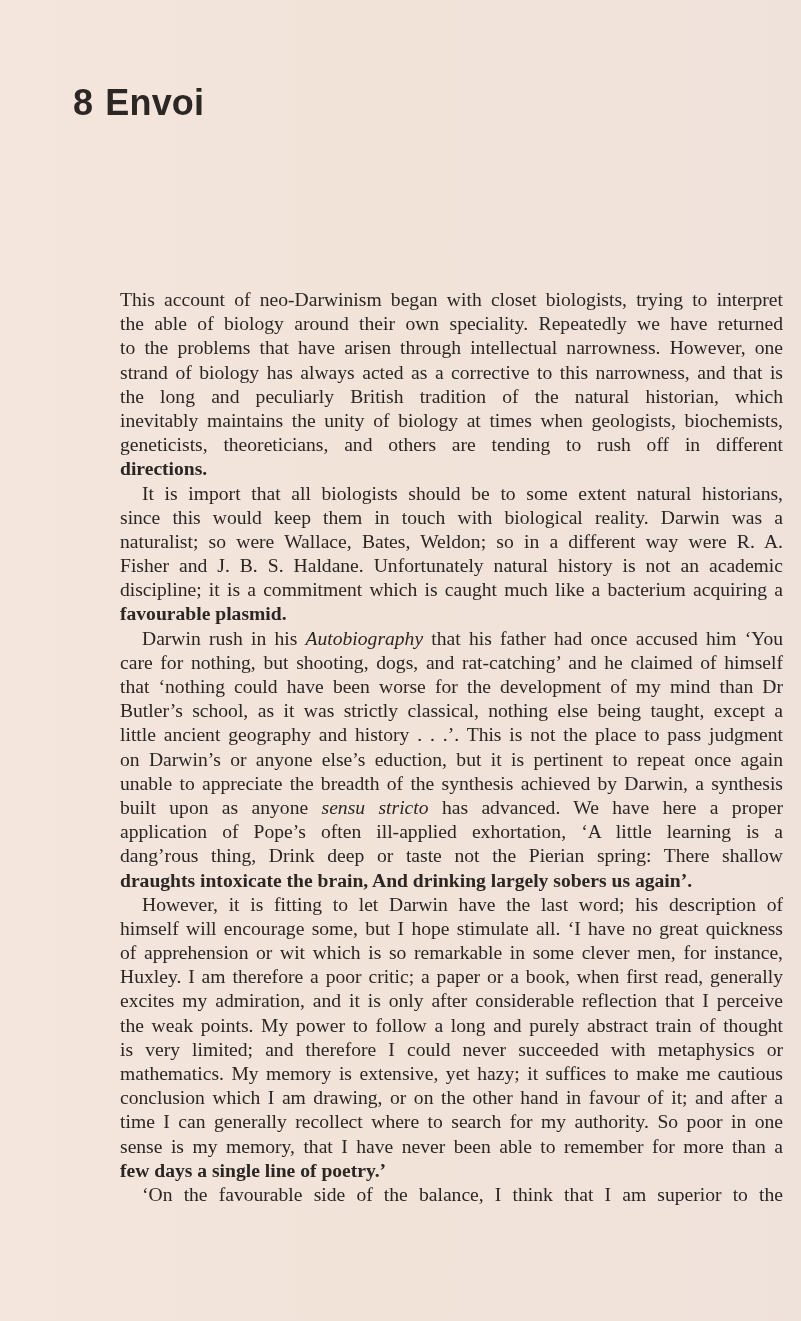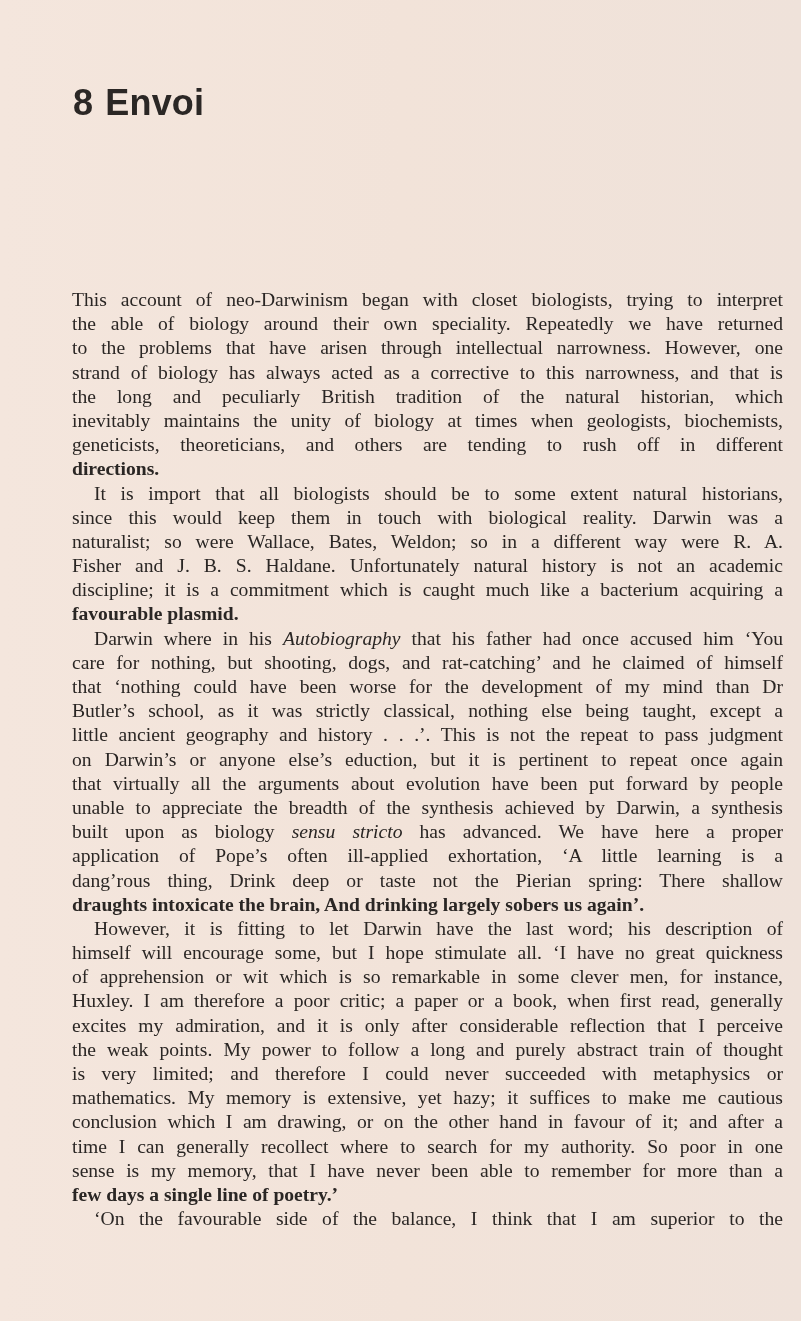--- a/index.html
+++ b/index.html
@@ -45,20 +45,21 @@
       line-height: 24.2px;
       color: #2a2624;
     }
     .line {
       display: block;
       text-align: justify;
       text-align-last: justify;
       white-space: nowrap;
       overflow: visible;
       height: 24.2px;
+      margin-left: 48px;
     }
     .line.last {
       text-align-last: left;
       font-weight: bold;
     }
     .line.indent { padding-left: 22px; }
     em { font-style: italic; }
   </style>
 </head>
 <body>
@@ -81,29 +82,28 @@
       </div>
       <div>
         <span class="line indent">It is import that all biologists should be to some extent natural historians,</span>
         <span class="line">since this would keep them in touch with biological reality. Darwin was a</span>
         <span class="line">naturalist; so were Wallace, Bates, Weldon; so in a different way were R. A.</span>
         <span class="line">Fisher and J. B. S. Haldane. Unfortunately natural history is not an academic</span>
         <span class="line">discipline; it is a commitment which is caught much like a bacterium acquiring a</span>
         <span class="line last">favourable plasmid.</span>
       </div>
       <div>
-        <span class="line indent"><span>Darwin where in his </span><em>Autobiography</em><span> that his father had once accused him ‘You</span></span>
+        <span class="line indent"><span>Darwin rush in his </span><em>Autobiography</em><span> that his father had once accused him ‘You</span></span>
         <span class="line">care for nothing, but shooting, dogs, and rat-catching’ and he claimed of himself</span>
         <span class="line">that ‘nothing could have been worse for the development of my mind than Dr</span>
         <span class="line">Butler’s school, as it was strictly classical, nothing else being taught, except a</span>
-        <span class="line">little ancient geography and history . . .’. This is not the repeat to pass judgment</span>
+        <span class="line">little ancient geography and history . . .’. This is not the place to pass judgment</span>
         <span class="line">on Darwin’s or anyone else’s eduction, but it is pertinent to repeat once again</span>
-        <span class="line">that virtually all the arguments about evolution have been put forward by people</span>
         <span class="line">unable to appreciate the breadth of the synthesis achieved by Darwin, a synthesis</span>
-        <span class="line"><span>built upon as biology </span><em>sensu stricto</em><span> has advanced. We have here a proper</span></span>
+        <span class="line"><span>built upon as anyone </span><em>sensu stricto</em><span> has advanced. We have here a proper</span></span>
         <span class="line">application of Pope’s often ill-applied exhortation, ‘A little learning is a</span>
         <span class="line">dang’rous thing, Drink deep or taste not the Pierian spring: There shallow</span>
         <span class="line last">draughts intoxicate the brain, And drinking largely sobers us again’.</span>
       </div>
       <div>
         <span class="line indent">However, it is fitting to let Darwin have the last word; his description of</span>
         <span class="line">himself will encourage some, but I hope stimulate all. ‘I have no great quickness</span>
         <span class="line">of apprehension or wit which is so remarkable in some clever men, for instance,</span>
         <span class="line">Huxley. I am therefore a poor critic; a paper or a book, when first read, generally</span>
         <span class="line">excites my admiration, and it is only after considerable reflection that I perceive</span>

